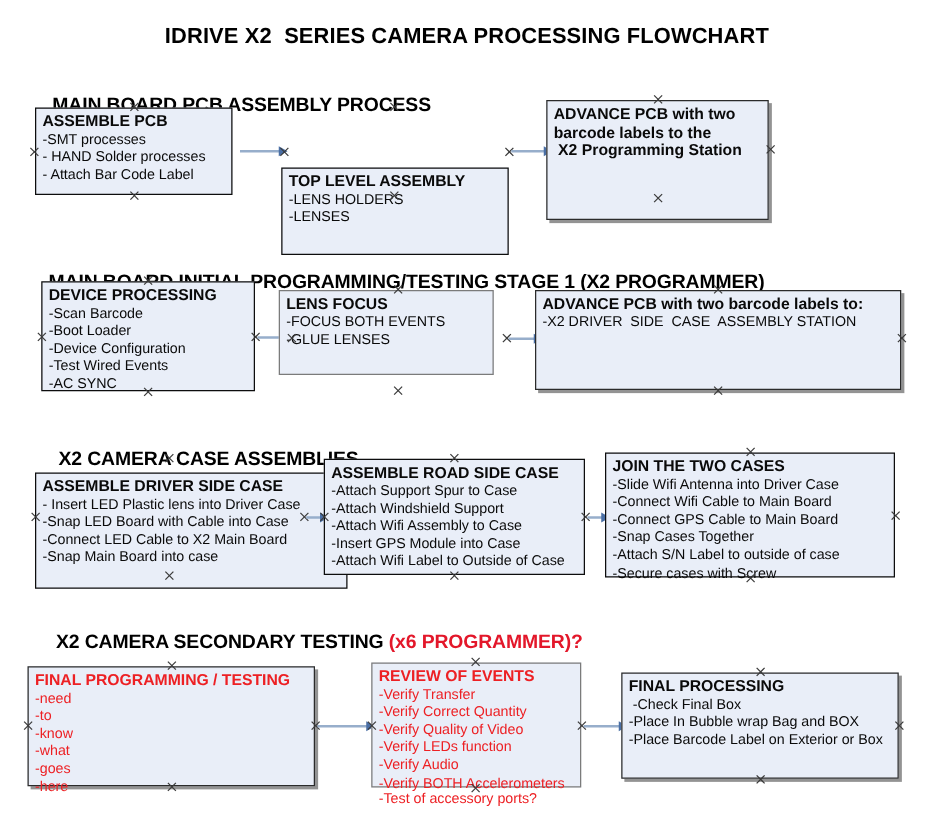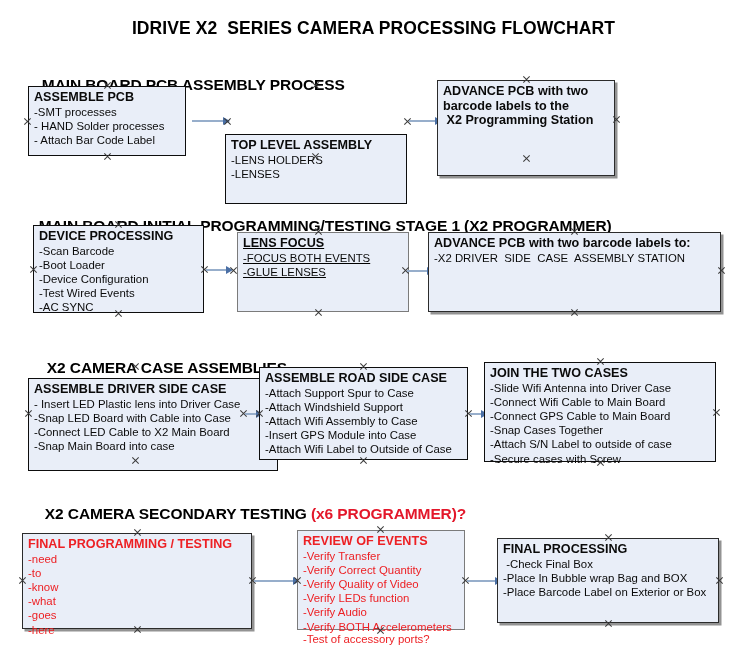--- a/index.html
+++ b/index.html
@@ -185,21 +185,21 @@
     <div class="box-line">-AC SYNC</div>
   </div>
   <div class="handle" style="left:29px;  top:265px;"></div>
   <div class="handle" style="left:114px; top:220px;"></div>
   <div class="handle" style="left:114px; top:309px;"></div>
   <div class="handle" style="left:200px; top:265px;"></div>
 
   <div class="connector" style="left:206px; top:269px; width:22px;"></div>
   <div class="arrow-head" style="left:226px; top:265.5px;"></div>
 
-  <div class="flow-box grayframe" style="left:237px; top:232px; width:172px; height:80px;text-decoration:underline;">
+  <div class="flow-box grayframe" style="left:223px; top:232px; width:172px; height:68px;">
     <div class="box-title">LENS FOCUS</div>
     <div class="box-line">-FOCUS BOTH EVENTS</div>
     <div class="box-line">-GLUE LENSES</div>
   </div>
   <div class="handle" style="left:229px; top:266px;"></div>
   <div class="handle" style="left:314px; top:227px;"></div>
   <div class="handle" style="left:314px; top:308px;"></div>
   <div class="handle" style="left:401px; top:266px;"></div>
 
   <div class="connector" style="left:407px; top:270px; width:22px;"></div>

